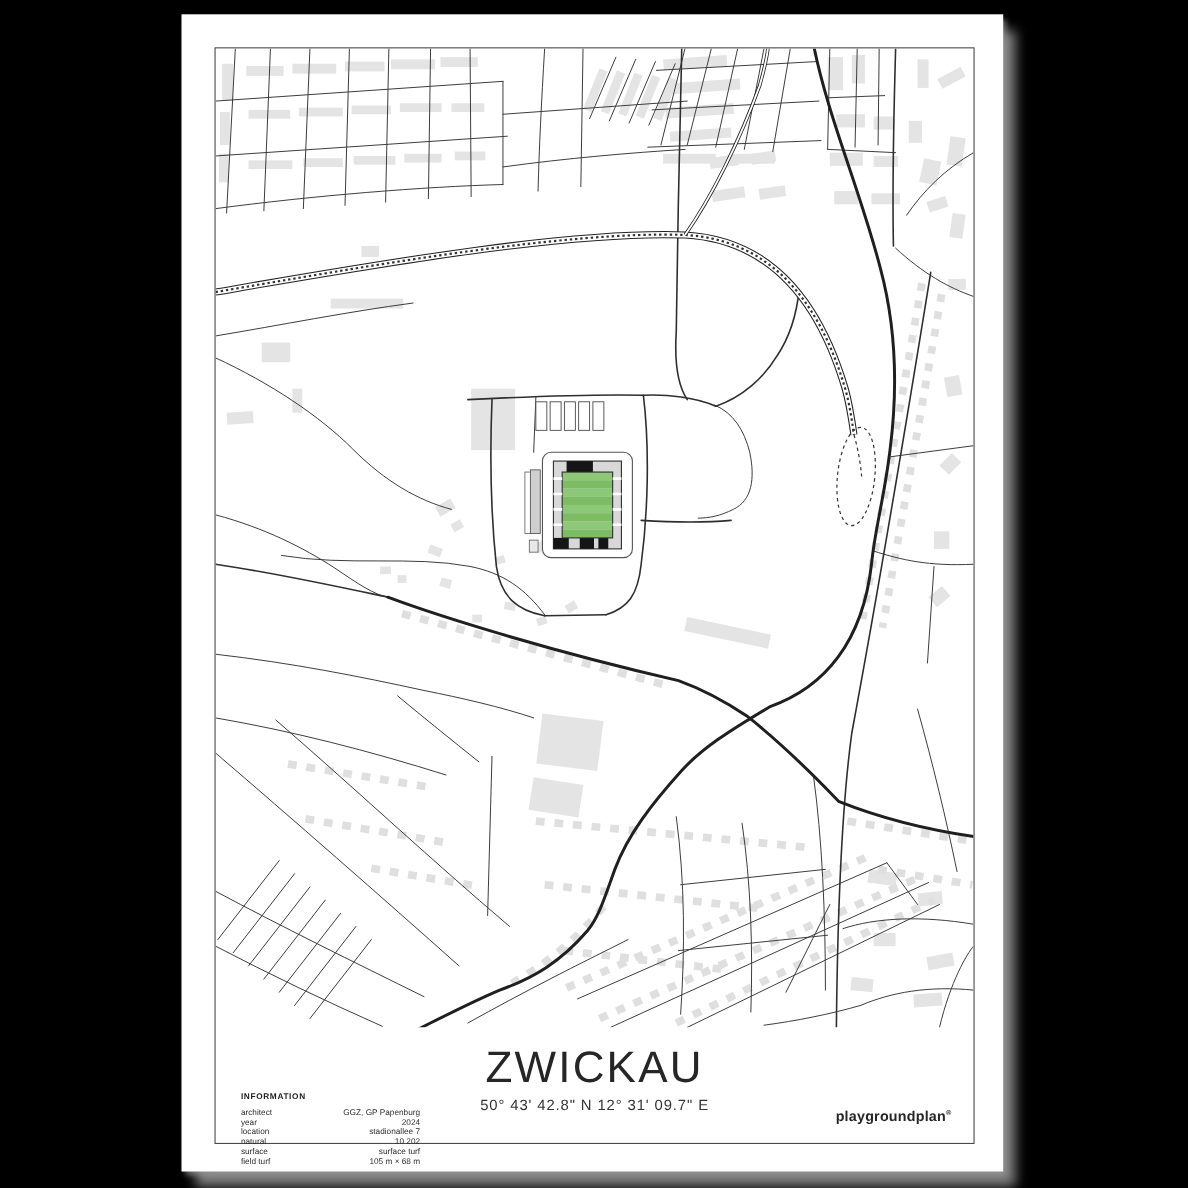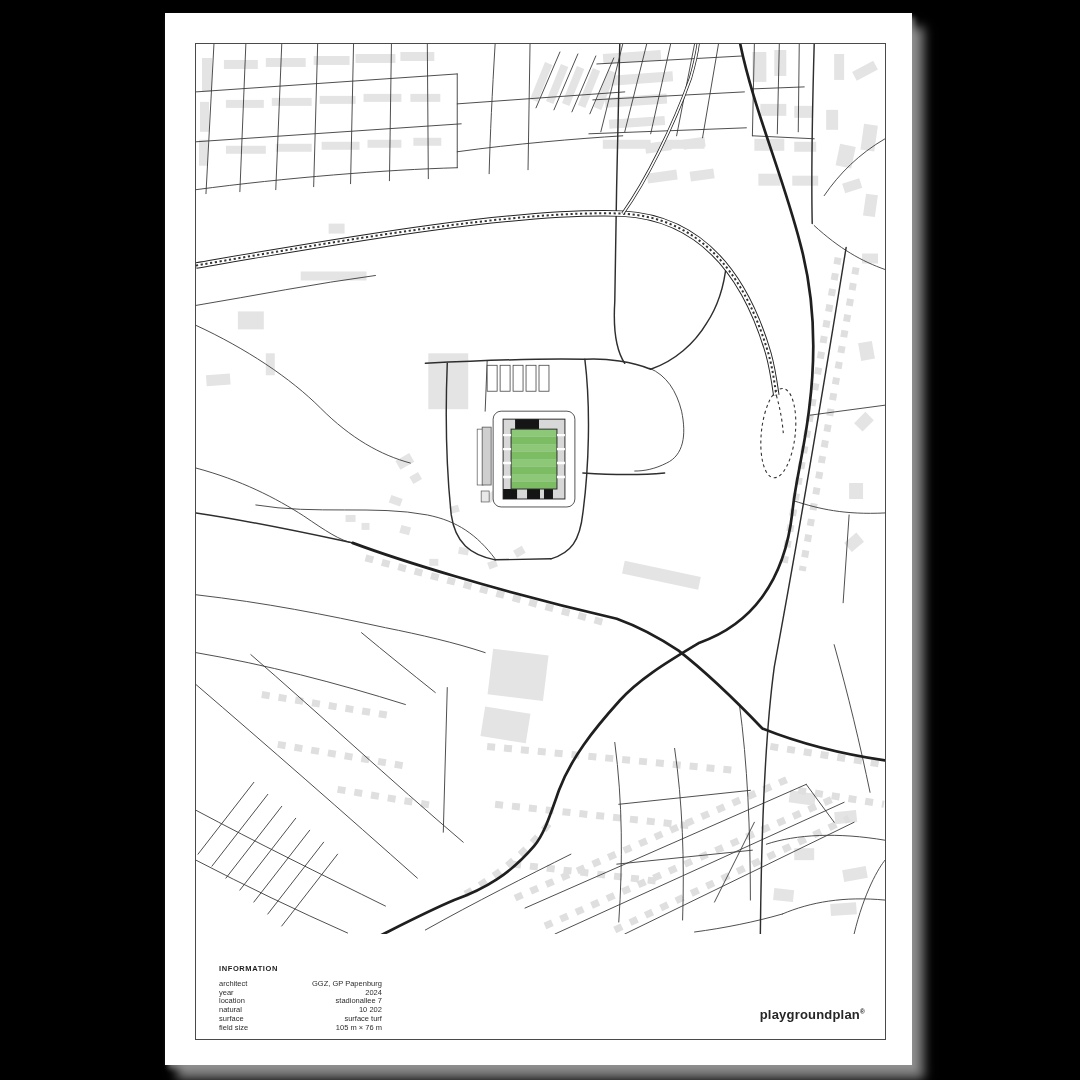--- a/index.html
+++ b/index.html
@@ -10,21 +10,21 @@
   .poster{
     position:absolute;left:165px;top:13px;width:747px;height:1052px;background:#ffffff;
     box-shadow:12px 14px 10px rgba(150,150,150,0.85), 3px 4px 5px rgba(170,170,170,0.6);
   }
   .frame{
     position:absolute;left:30px;top:30px;width:691px;height:997px;
     border:1px solid #4a4a4a;box-sizing:border-box;background:#fff;
   }
   .map-svg{position:absolute;left:0;top:0;width:689px;height:890px;display:block;}
   
-  .info{position:absolute;left:23px;top:920px;color:#2e2e2e;}
+  .info{position:absolute;left:23px;top:948px;color:#2e2e2e;}
   .info-heading{font-size:7.5px;font-weight:700;letter-spacing:.6px;color:#1c1c1c;margin-bottom:7px;}
   .info-row{display:flex;font-size:7.5px;line-height:8.7px;justify-content:space-between;}
   .info-label{width:57px;}
   .info-value{white-space:nowrap;margin-left:36px;}
   .title-block{position:absolute;left:0;right:0;top:904px;text-align:center;}
   .title{font-size:40px;letter-spacing:2px;color:#262626;font-weight:400;line-height:46px;}
   .coords{margin-top:3px;font-size:13.5px;letter-spacing:.8px;color:#343434;}
   .brand{position:absolute;right:20px;top:963px;font-size:13px;font-weight:700;color:#262626;letter-spacing:.2px;}
   .brand sup{font-size:6.5px;}
   
@@ -304,22 +304,26 @@
       </div>
       <div class="info-row">
         <span class="info-label">natural</span>
         <span class="info-value">10 202</span>
       </div>
       <div class="info-row">
         <span class="info-label">surface</span>
         <span class="info-value">surface turf</span>
       </div>
       <div class="info-row">
-        <span class="info-label">field size</span>
-        <span class="info-value">105 m × 76 m</span>
+        <span class="info-label">field turf</span>
+        <span class="info-value">105 m × 68 m</span>
       </div>
     </div>
 
+    <div class="title-block">
+      <div class="title">ZWICKAU</div>
+      <div class="coords">50° 43' 42.8" N 12° 31' 09.7" E</div>
+    </div>
 
     <div class="brand"><span>playgroundplan</span><sup>®</sup></div>
 
   </div>
 </div>
 
 </body></html>

